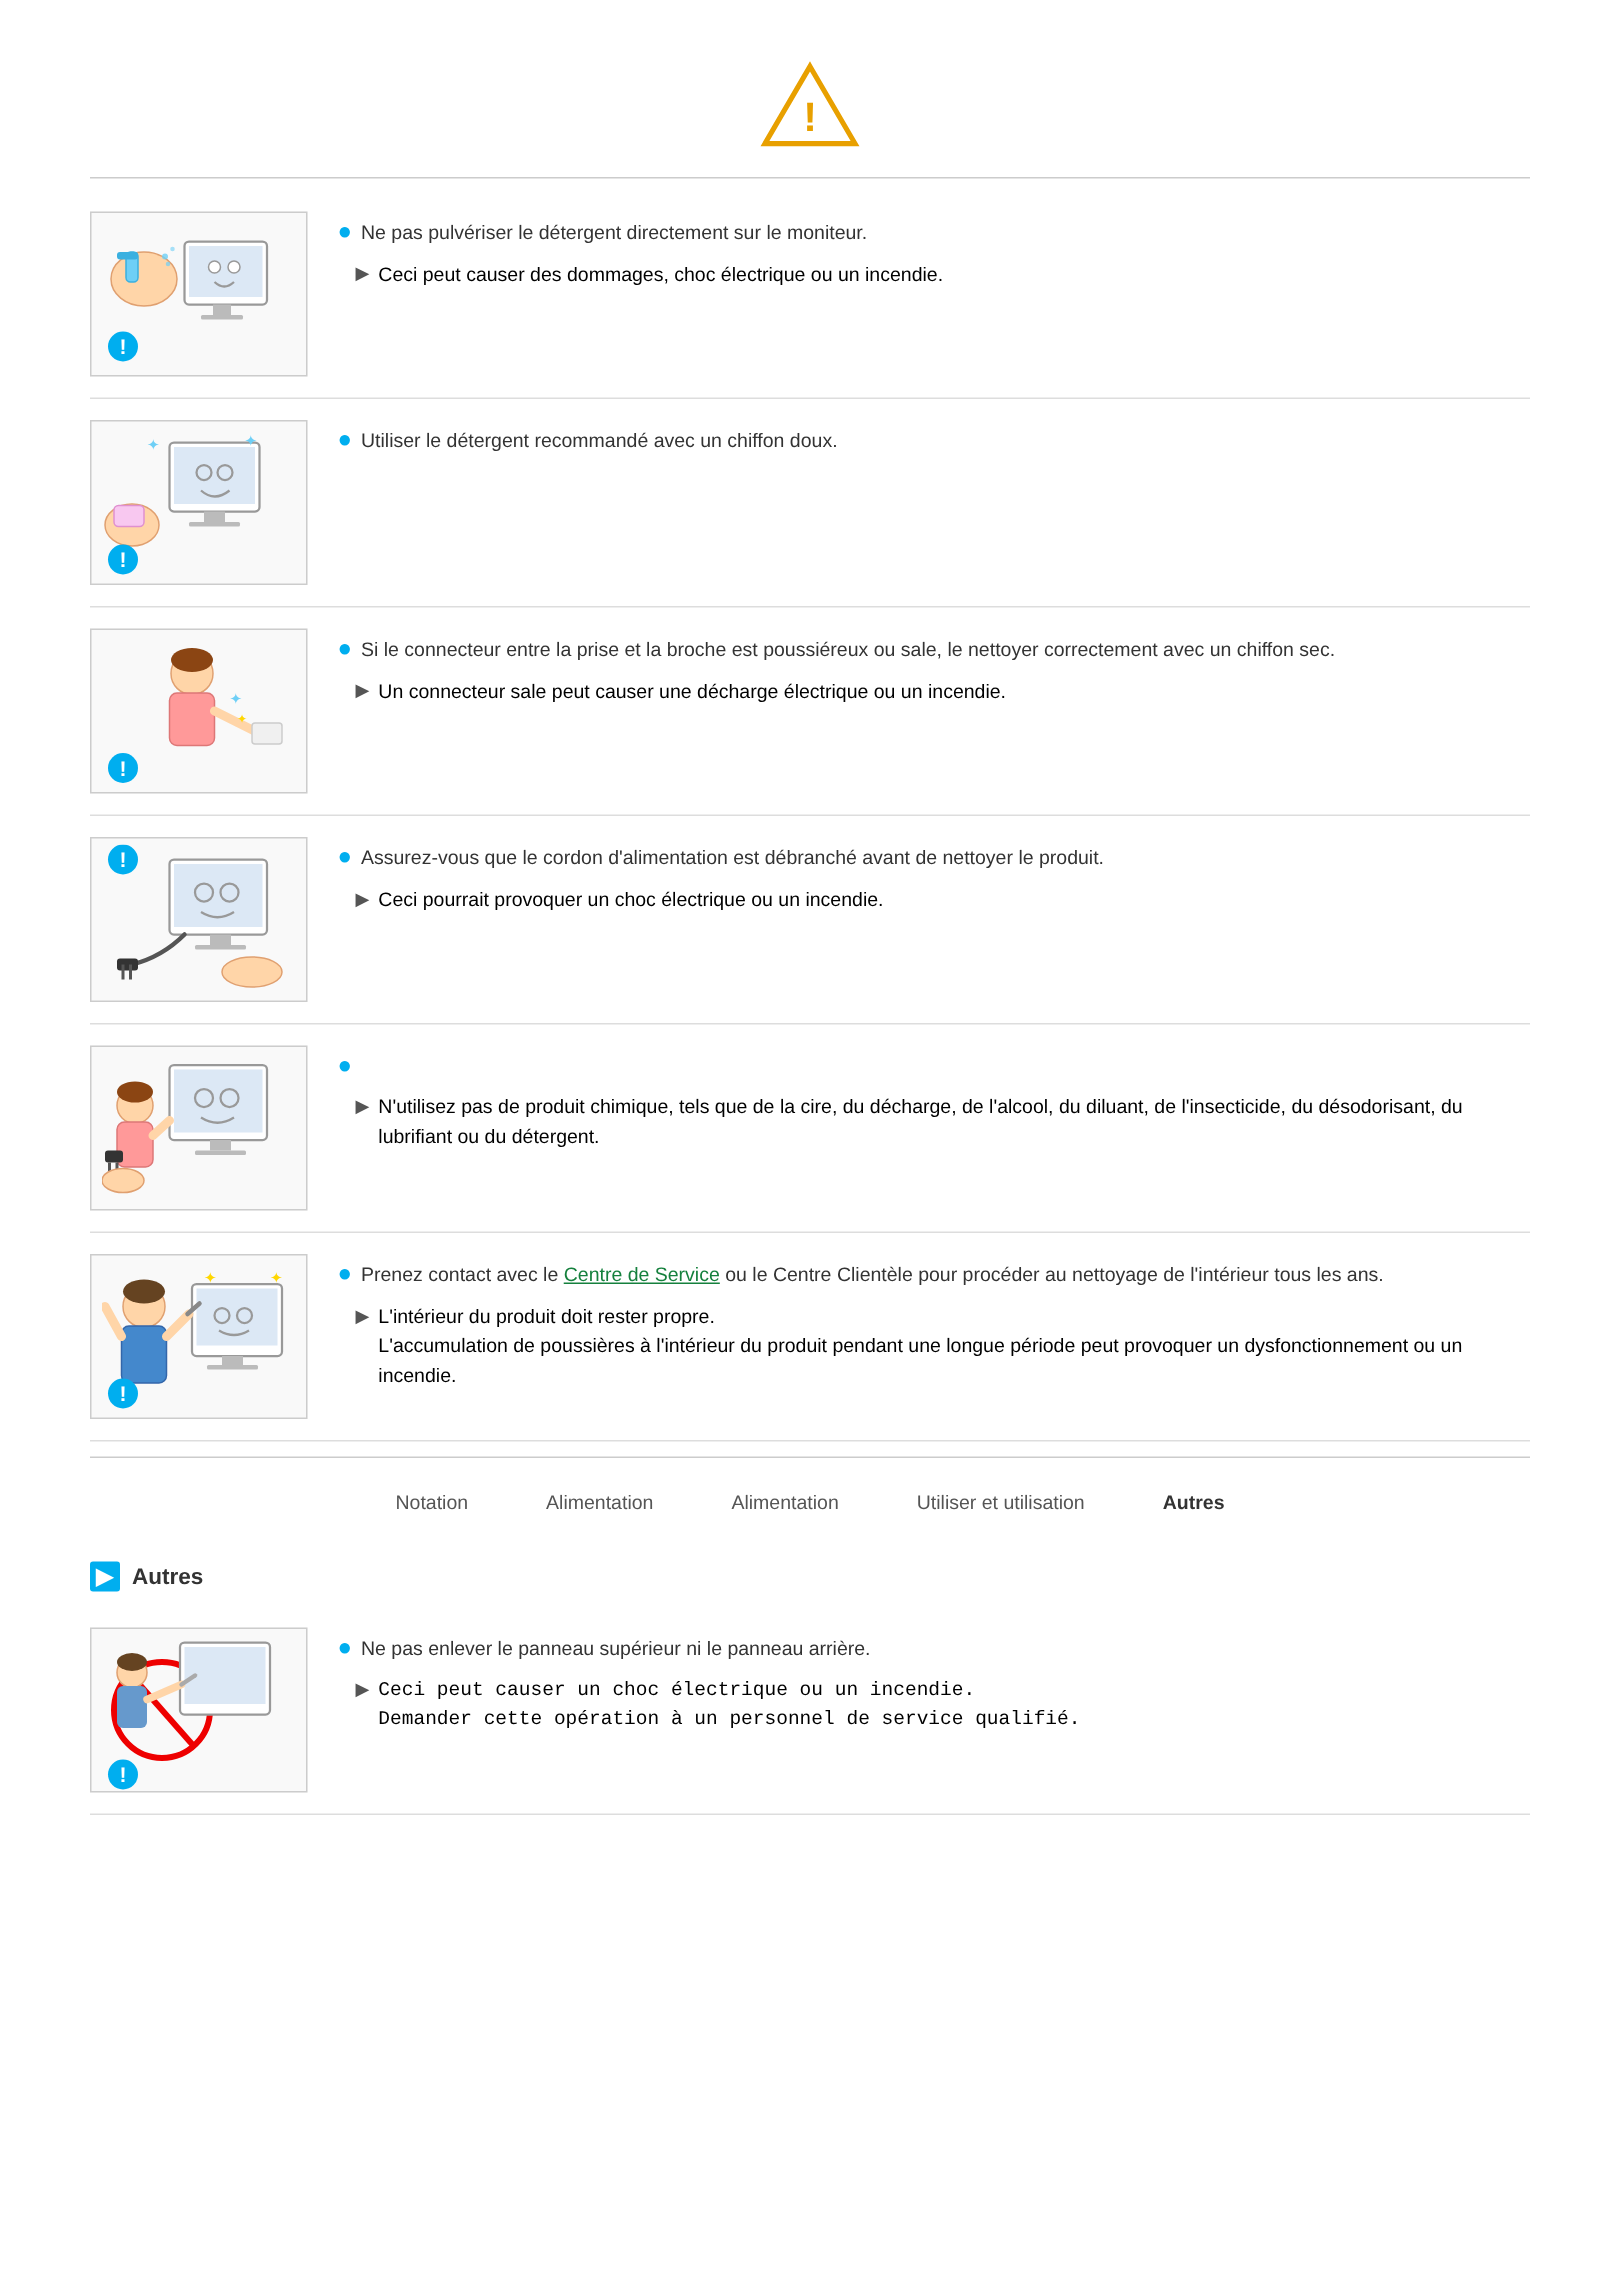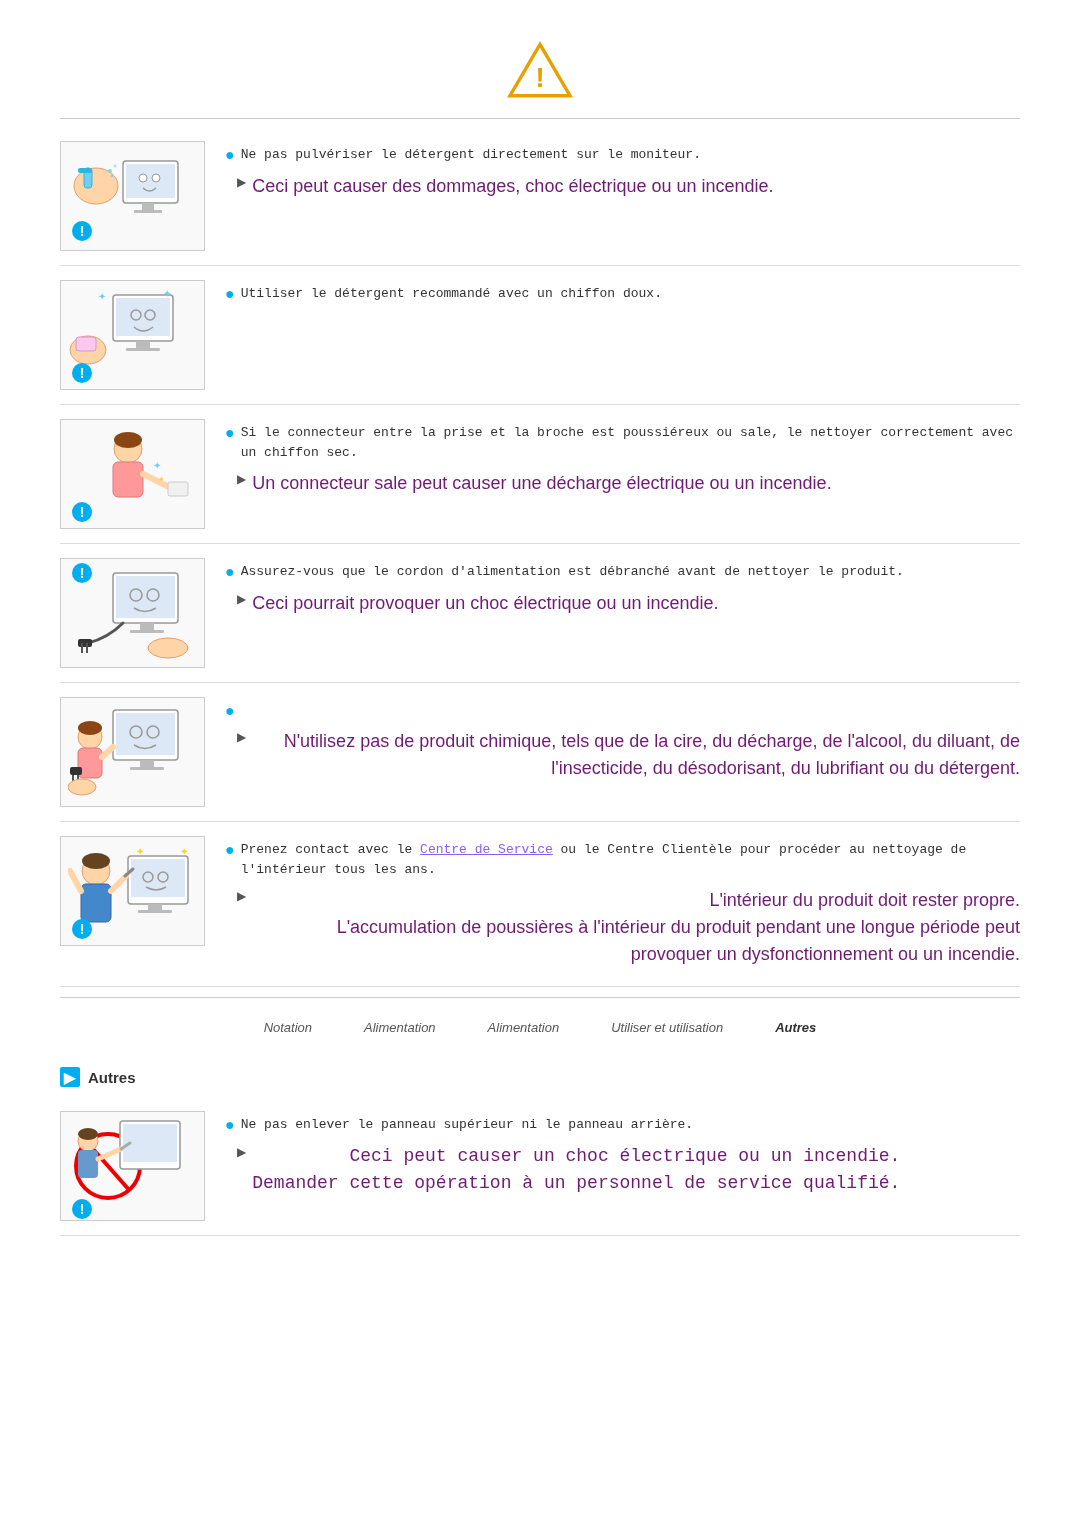--- a/index.html
+++ b/index.html
@@ -66,66 +66,63 @@
     .blue-dot {
       color: #00AEEF;
       font-size: 16px;
       line-height: 1.2;
       flex-shrink: 0;
     }
 
     .main-point-text {
       font-size: 13px;
       line-height: 1.5;
-      font-family: Liberation Mono, monospace;
     }
 
     .sub-point {
       display: flex;
       align-items: flex-start;
       gap: 6px;
       margin-left: 12px;
       margin-bottom: 4px;
     }
 
     .arrow-right {
       color: #555;
       font-size: 12px;
       line-height: 1.5;
       flex-shrink: 0;
     }
 
     .sub-point-text {
-      font-size: 18px;
-      color: #701a75;
+      font-size: 13px;
+      color: #000000;
       line-height: 1.5;
-      text-align: right;
     }
 
     .link-text {
-      color: #8b5cf6;
+      color: #15803d;
       text-decoration: underline;
     }
 
     
     .nav-tabs {
       display: flex;
       justify-content: center;
       gap: 30px;
       padding: 20px 0 15px 0;
       border-top: 1px solid #ccc;
       margin-top: 10px;
     }
 
     .nav-tab {
       font-size: 13px;
       color: #555;
       cursor: pointer;
       padding: 2px 11px;
-      font-style: italic;
     }
 
     .nav-tab.active {
       color: #333;
       font-weight: bold;
     }
 
     
     .section-header {
       display: flex;

